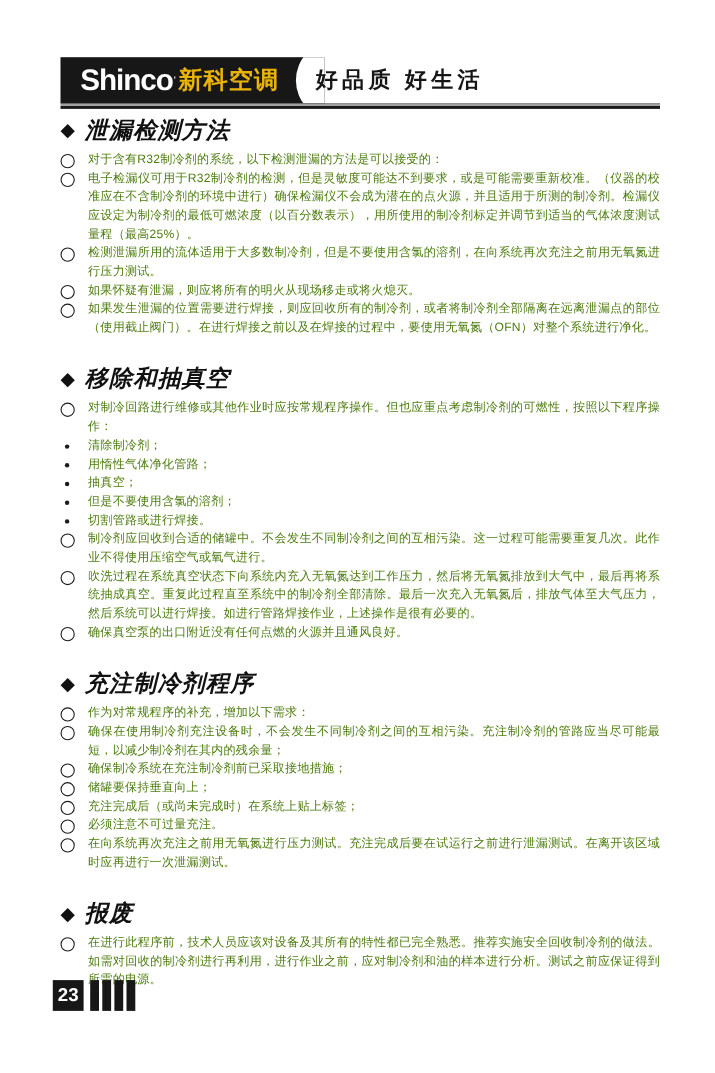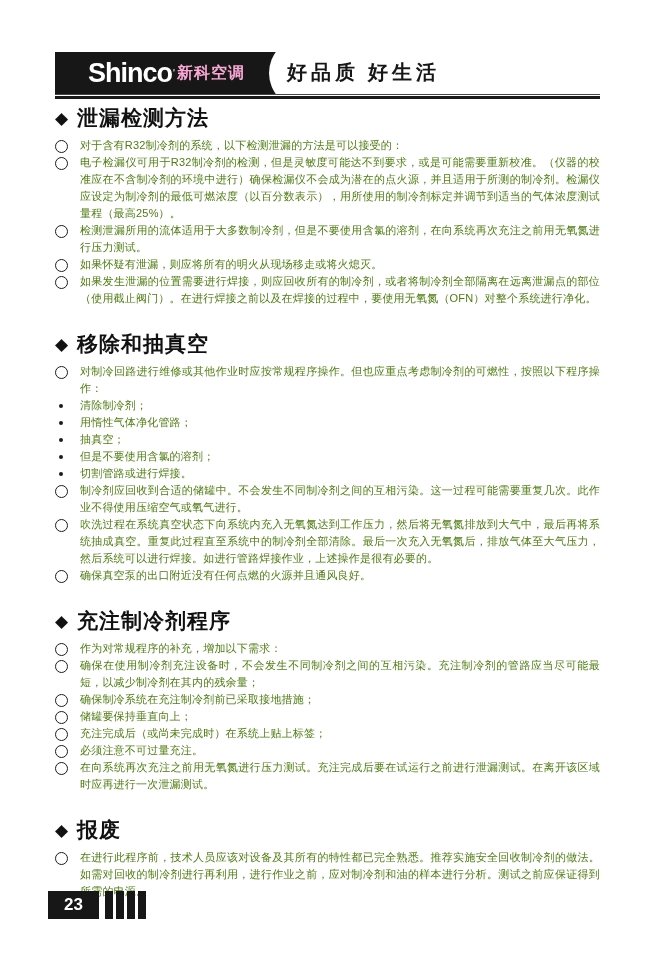--- a/index.html
+++ b/index.html
@@ -14,53 +14,53 @@
   .page { position: absolute; inset: 0; }
 
   
   .header { position: absolute; top: 52px; left: 55px; right: 50px; height: 42px; }
   .logo-bar {
     position: absolute; left: 0; top: 0;
     width: 240px; height: 42px;
     background: #171717;
     overflow: hidden;
     display: flex; align-items: center;
-    padding-left: 33px; box-sizing: border-box;
+    padding-left: 18px; box-sizing: border-box;
   }
   .logo-bar::after {
     content: "";
     position: absolute; right: -46px; top: -15px;
     width: 72px; height: 72px;
     background: #ffffff; border-radius: 50%;
   }
   .logo-en {
     color: #ffffff; font-weight: bold; font-size: 27px;
     letter-spacing: -1px; line-height: 1;
     font-family: "Liberation Sans", sans-serif;
   }
   .logo-mark { color: #ffffff; font-size: 10px; vertical-align: 14px; margin: 0 2px 0 1px; }
-  .logo-cn { color: #f9a8d4; font-weight: bold; font-size: 16px; letter-spacing: 1px; line-height: 1; }
+  .logo-cn { color: #eab308; font-weight: bold; font-size: 22px; letter-spacing: 1px; line-height: 1; }
   .tagline {
     position: absolute; left: 232px; top: 7px;
     font-family: "Liberation Serif", "DejaVu Serif", serif;
     font-weight: bold;
     font-size: 20px; letter-spacing: 4px;
     color: #161616; white-space: nowrap;
   }
   .rule { position: absolute; top: 96px; left: 55px; right: 50px; height: 3px; background: #1a1a1a; }
   .rule::before { content:""; position:absolute; top:-2px; left:0; right:0; height:1px; background:#444; }
 
   
   .content {
     position: absolute; top: 104px; left: 55px; width: 545px;
   }
   .section { margin-bottom: 23px; }
   .section-head { display: flex; align-items: center; margin: 0 0 5px 0; }
   .diamond { font-size: 17px; line-height: 1; margin-right: 9px; color: #111; }
-  .section-title { font-size: 21px; font-weight: bold; letter-spacing: 1px; color: #111; }
+  .section-title { font-size: 21px; font-weight: bold; letter-spacing: 1px; color: #111; font-style: italic; }
   .item { display: flex; margin: 0; }
   .bullet-cell { width: 25px; flex: 0 0 25px; }
   .circle-bullet {
     display: block; width: 11px; height: 11px;
     border: 1.6px solid #1c1c1c; border-radius: 50%;
     margin-top: 2.5px; box-sizing: content-box;
   }
   .dot-bullet {
     display: block; width: 4px; height: 4px;
     background: #1c1c1c; border-radius: 50%;
@@ -68,21 +68,21 @@
   }
   .item-text {
     flex: 1; font-size: 11px; line-height: 17px;
     text-align: justify; color: #4d7c0f;
     letter-spacing: 0.2px;
   }
 
   
   .footer { position: absolute; top: 891px; left: 48px; display: flex; align-items: stretch; height: 28px; }
   .page-num-box {
-    width: 51px; background: #171717; color: #ffffff;
+    width: 28px; background: #171717; color: #ffffff;
     font-size: 17px; font-weight: bold;
     display: flex; align-items: center; justify-content: center;
   }
   .page-bars { display: flex; margin-left: 6px; }
   .page-bars i { display: block; width: 8px; background: #171717; margin-right: 3px; }
 </style>
 </head>
 <body>
 
 <div class="page">

